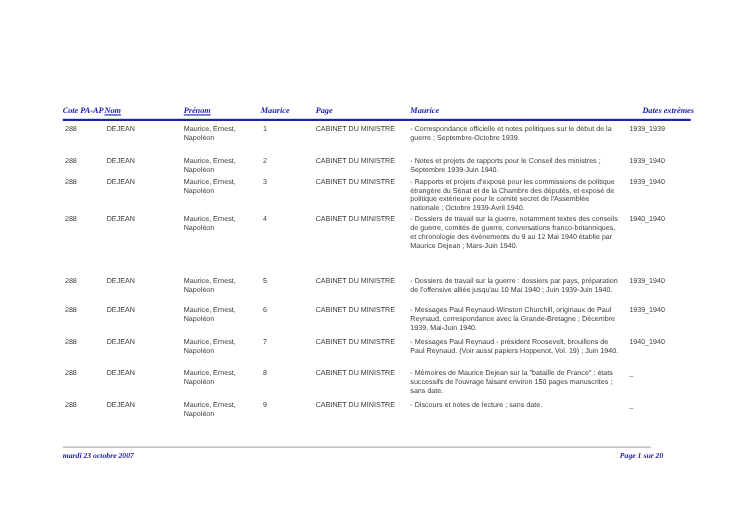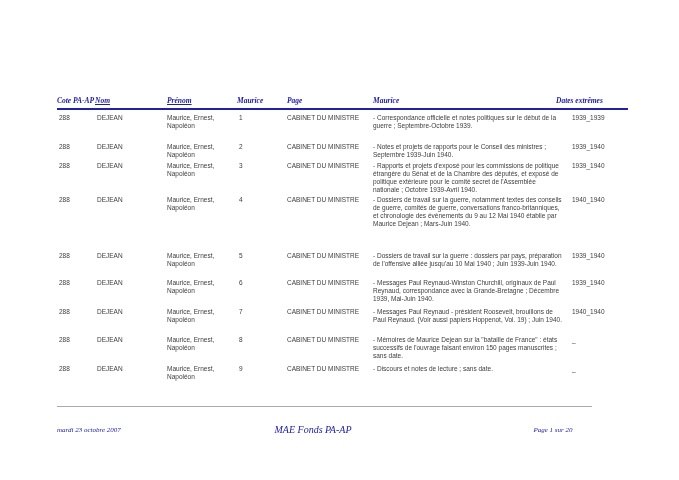--- a/index.html
+++ b/index.html
@@ -15,21 +15,21 @@
     font-family: "Liberation Serif", serif;
     font-weight: bold; font-style: italic;
     font-size: 7.5px; color: #2121a8; white-space: nowrap;
   }
   .h-cote    { left: 57px;  }
   .h-nom     { left: 95px; text-decoration: underline;  }
   .h-prenom  { left: 167px; text-decoration: underline; }
   .h-article { left: 237px; }
   .h-titre   { left: 287px; }
   .h-contenu { left: 373px; }
-  .h-dates   { left: 556px; }
+  .h-dates   { left: 584px; }
 
   .header-rule { position: absolute; top: 108px; left: 57px; width: 571px; height: 2px; background: #2121a8; }
 
   
   .row { position: absolute; left: 0; width: 679px; }
   .cell {
     position: absolute; top: 0;
     font-size: 6.5px; line-height: 8px; color: #3c3c3c;
     word-wrap: break-word;
   }
@@ -39,26 +39,26 @@
   .c-article { left: 239px; width: 40px; }
   .c-titre   { left: 287px; width: 84px; }
   .c-contenu { left: 373px; width: 190px; }
   .c-dates   { left: 572px; width: 56px; }
 
   
   .footer-rule { position: absolute; top: 406px; left: 57px; width: 535px; height: 1px; background: #ababab; }
   .footer-text {
     position: absolute;
     font-family: "Liberation Serif", serif;
-    font-weight: normal; font-style: italic;
-    color: #2121a8; white-space: nowrap; margin-top: 16px;
+    font-weight: bold; font-style: italic;
+    color: #2121a8; white-space: nowrap;
   }
   .f-date  { left: 57px; top: 410px; font-size: 7px; }
   .f-title { left: 0; top: 408px; width: 626px; text-align: center; font-size: 10px; }
-  .f-page  { left: 489px; top: 410px; width: 128px; text-align: center; font-size: 7px; }
+  .f-page  { left: 475px; top: 410px; width: 128px; text-align: right; font-size: 7px; }
 </style>
 </head>
 <body>
 
 <div class="page">
 
   <div class="thead">
     <span class="th h-cote">Cote PA-AP</span>
     <span class="th h-nom">Nom</span>
     <span class="th h-prenom">Prénom</span>
@@ -148,16 +148,15 @@
         <div class="cell c-prenom">Maurice, Ernest, Napoléon</div>
         <div class="cell c-article">9</div>
         <div class="cell c-titre">CABINET DU MINISTRE</div>
         <div class="cell c-contenu">- Discours et notes de lecture ; sans date.</div>
         <div class="cell c-dates">_</div>
       </div>
     </div>
 
   <div class="footer-rule"></div>
   <div class="footer-text f-date">mardi 23 octobre 2007</div>
-  <div class="footer-text f-title">MAE Fonds PA-AP</div>
   <div class="footer-text f-page">Page 1 sur 20</div>
 
 </div>
 
 </body></html>

